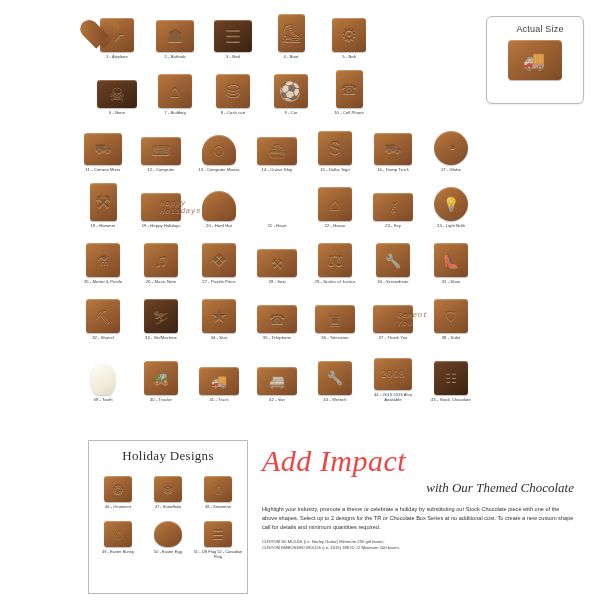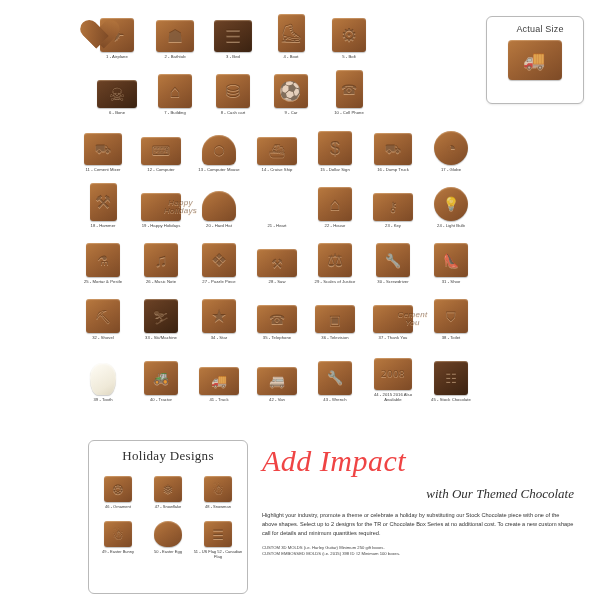--- a/index.html
+++ b/index.html
@@ -97,21 +97,21 @@
   
   .gl {
     position: absolute; inset: 0;
     display: flex; align-items: center; justify-content: center;
     font-size: 18px; color: rgba(80,45,20,0.55);
     text-shadow: 0 1px 0 rgba(255,220,180,0.45);
     line-height: 1;
   }
   .gl.sm { font-size: 13px; }
   .gl.xs { font-size: 10px; }
-  .gl.script { font-family: Liberation Sans, sans-serif; font-style: italic; font-size: 8px; letter-spacing: 0.3px; text-align:center;padding-left:39px;}
+  .gl.script { font-family: Liberation Mono, monospace; font-style: italic; font-size: 8px; letter-spacing: 0.3px; text-align:left;padding-left:39px;}
   .gl.year { font-family: "Liberation Serif", serif; font-size: 11px; letter-spacing: 0.5px; }
 
   
   .actual-box {
     position: absolute;
     right: 16px;
     top: 16px;
     width: 96px;
     height: 86px;
     border: 1px solid #b9b9b9;
@@ -136,21 +136,21 @@
   }
 
   
   .holiday-box {
     position: absolute;
     left: 88px;
     top: 440px;
     width: 158px;
     height: 152px;
     border: 1px solid #b9b9b9;
-    border-radius: 6px;
+    border-radius: 0;
     background: #fff;
   }
   .holiday-title {
     text-align: center;
     font-family: "Liberation Serif", serif;
     font-size: 13px;
     color: #2f2f2f;
     margin-top: 7px;
     letter-spacing: 0.3px;
   }
@@ -180,21 +180,21 @@
     font-size: 30px;
     color: #ef4444;
     letter-spacing: 0.5px;
   }
   .promo-sub {
     font-family: "Liberation Serif", serif;
     font-style: italic;
     font-size: 13px;
     color: #2e2e2e;
     text-align: right;
-    margin-top: 8px;
+    margin-top: 2px;
     padding-right: 6px;
   }
   .promo-body {
     font-size: 5.6px;
     line-height: 1.65;
     color: #333;
     margin-top: 9px;
     width: 312px;
   }
   .promo-fine {

